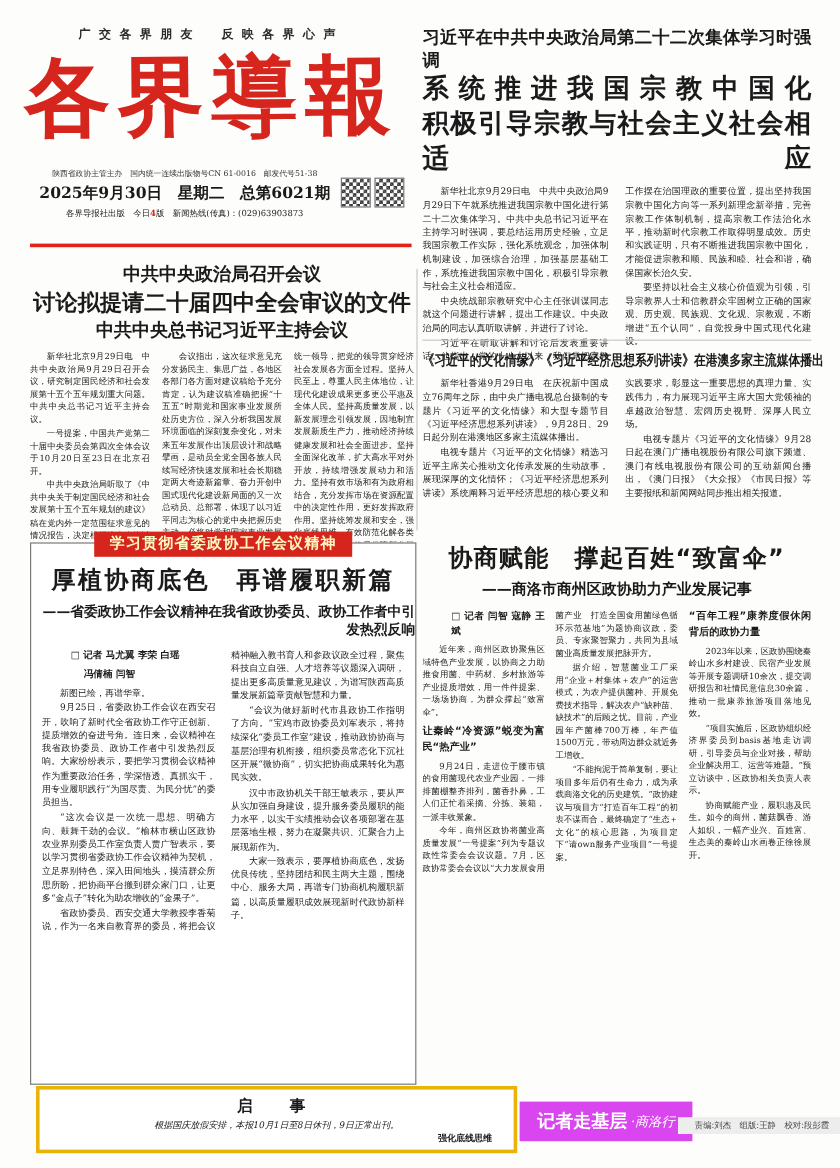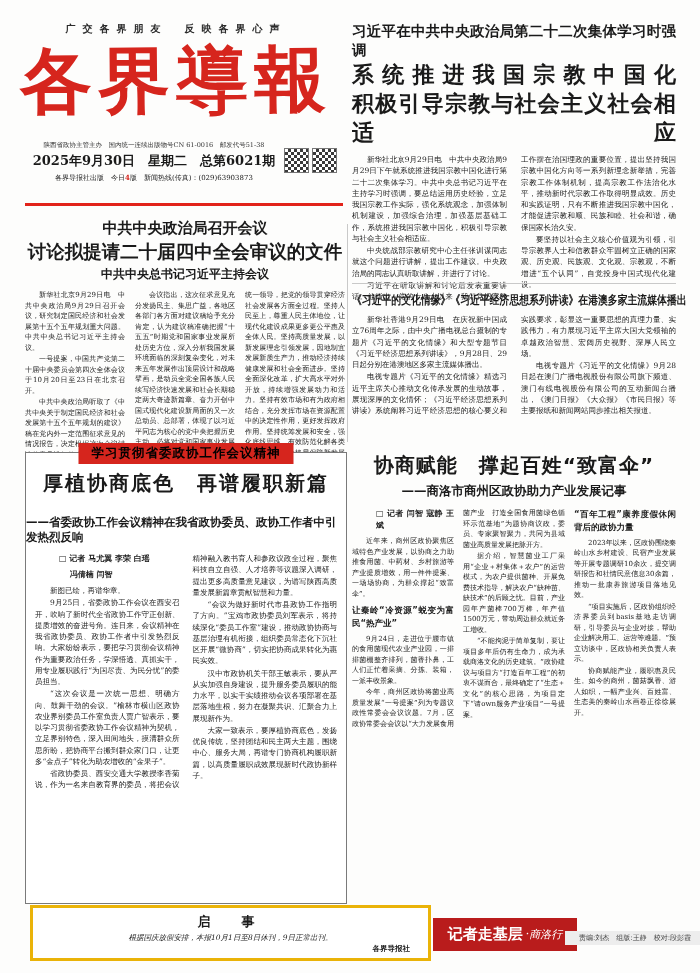--- a/index.html
+++ b/index.html
@@ -41,54 +41,54 @@
   
   .art-religion{left:352px;top:22px;width:324px;}
   .art-religion .kicker{font-size:14.5px;text-align:justify;text-align-last:justify;}
   .art-religion .hl{font-size:22px;font-weight:bold;line-height:1.32;text-align:justify;text-align-last:justify;}
   .art-religion .body-cols{margin-top:7px;column-count:2;column-gap:14px;font-size:7.5px;line-height:1.5;height:158px;}
 
   
   .art-politburo{left:25px;top:219px;width:320px;text-align:center;}
   .art-politburo .kicker{font-size:15px;}
   .art-politburo .hl{font-size:18.5px;font-weight:bold;white-space:nowrap;margin-top:1px;}
-  .art-politburo .sub{font-size:12px;font-weight:bold;margin-top:2px;}
+  .art-politburo .sub{font-size:15px;font-weight:bold;margin-top:2px;}
   .art-politburo .body-cols{margin-top:7px;column-count:3;column-gap:10px;font-size:7px;line-height:1.5;height:202px;text-align:justify;}
 
   .vrule{left:347px;top:224px;width:1px;height:218px;background:#c9c9c9;}
   .hrule-right{left:352px;top:283px;width:324px;height:1px;background:#c9c9c9;}
 
   
   .art-culture{left:352px;top:289px;width:324px;}
   .art-culture .hl{font-size:12px;font-weight:bold;white-space:nowrap;display:inline-block;
       transform:scaleX(0.82);transform-origin:left center;}
   .art-culture .body-cols{margin-top:5px;column-count:2;column-gap:14px;font-size:7.5px;line-height:1.5;height:143px;}
 
   
   .box-province{left:25px;top:452px;width:320px;height:450px;border:1px solid #7a7a7a;background:#fff;}
   .red-bar{position:absolute;top:-10px;left:50%;transform:translateX(-50%);
-      background:#d6251d;color:#000000;font-size:12.5px;font-weight:bold;letter-spacing:1px;
+      background:#d6251d;color:#fef9c3;font-size:12.5px;font-weight:bold;letter-spacing:1px;
       padding:2px 13px;white-space:nowrap;}
   .box-province .hl{font-size:20px;font-weight:bold;text-align:center;letter-spacing:2px;margin-top:17px;}
-  .box-province .sub{font-size:11.5px;font-weight:bold;text-align:left;margin-top:18px;}
+  .box-province .sub{font-size:11.5px;font-weight:bold;text-align:right;margin-top:5px;}
   .box-province .body-cols{margin:8px 9px 0 9px;column-count:2;column-gap:13px;font-size:7.5px;line-height:1.5;height:335px;}
 
   
   .box-notice{left:30px;top:905px;width:395px;height:50px;border:3px solid #eab308;background:#fff;text-align:center;}
   .box-notice .t{font-size:13px;font-weight:bold;letter-spacing:9px;margin-top:5px;}
   .box-notice .b{font-size:7.5px;font-style:italic;margin-top:2px;}
   .box-notice .s{font-size:7.5px;font-weight:bold;text-align:right;margin:1px 18px 0 0;}
 
   
   .art-shangluo{left:352px;top:452px;width:324px;}
   .art-shangluo .hl{font-size:20px;font-weight:bold;text-align:center;letter-spacing:1px;}
   .art-shangluo .sub{font-size:12.5px;font-weight:bold;text-align:center;margin-top:4px;}
   .art-shangluo .body-cols{margin-top:8px;column-count:3;column-gap:9px;font-size:7px;line-height:1.5;height:392px;text-align:justify;}
 
-  .badge{left:433px;top:918px;width:144px;height:33px;background:#b91c1c;color:#fff;
+  .badge{left:433px;top:918px;width:144px;height:33px;background:#d946ef;color:#fff;
       display:flex;align-items:center;justify-content:center;white-space:nowrap;}
   .badge .m{font-size:15px;font-weight:bold;font-family:"DejaVu Sans","Liberation Sans",sans-serif;}
   .badge .x{font-size:11px;font-style:italic;margin-left:3px;}
 
   .footer-strip{left:565px;top:931px;width:140px;height:14px;background:#ededed;
       font-size:7px;color:#444;display:flex;align-items:center;justify-content:center;white-space:nowrap;}
 </style>
 </head>
 <body>
 
@@ -158,21 +158,21 @@
       <p class="normal">省政协委员、西安交通大学教授李香菊说，作为一名来自教育界的委员，将把会议精神融入教书育人和参政议政全过程，聚焦科技自立自强、人才培养等议题深入调研，提出更多高质量意见建议，为谱写陕西高质量发展新篇章贡献智慧和力量。</p>
       <p class="normal">“会议为做好新时代市县政协工作指明了方向。”宝鸡市政协委员刘军表示，将持续深化“委员工作室”建设，推动政协协商与基层治理有机衔接，组织委员常态化下沉社区开展“微协商”，切实把协商成果转化为惠民实效。</p>
       <p class="normal">汉中市政协机关干部王敏表示，要从严从实加强自身建设，提升服务委员履职的能力水平，以实干实绩推动会议各项部署在基层落地生根，努力在凝聚共识、汇聚合力上展现新作为。</p>
       <p class="normal">大家一致表示，要厚植协商底色，发扬优良传统，坚持团结和民主两大主题，围绕中心、服务大局，再谱专门协商机构履职新篇，以高质量履职成效展现新时代政协新样子。</p>
     </div>
 </div>
 
 <div class="abs box-notice">
   <div class="t">启　事</div>
   <div class="b">根据国庆放假安排，本报10月1日至8日休刊，9日正常出刊。</div>
-  <div class="s">各界导报社</div>
+  <div class="s">强化底线思维</div>
 </div>
 
 <div class="abs art-shangluo">
   <div class="hl sans">协商赋能　撑起百姓“致富伞”</div>
   <div class="sub sans">——商洛市商州区政协助力产业发展记事</div>
   <div class="body-cols">
       <p class="byline">□ 记者 闫智 寇静 王斌</p>
       <p class="normal">近年来，商州区政协聚焦区域特色产业发展，以协商之力助推食用菌、中药材、乡村旅游等产业提质增效，用一件件提案、一场场协商，为群众撑起“致富伞”。</p>
       <p class="crosshead">让秦岭“冷资源”蜕变为富民“热产业”</p>
       <p class="normal">9月24日，走进位于腰市镇的食用菌现代农业产业园，一排排菌棚整齐排列，菌香扑鼻，工人们正忙着采摘、分拣、装箱，一派丰收景象。</p>

